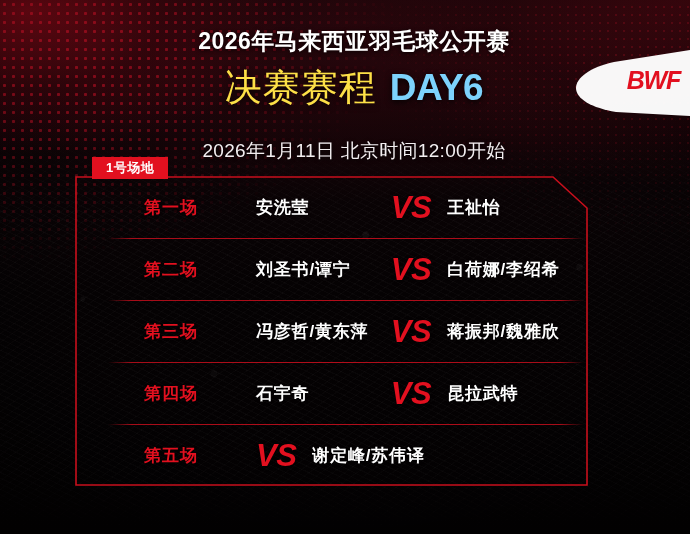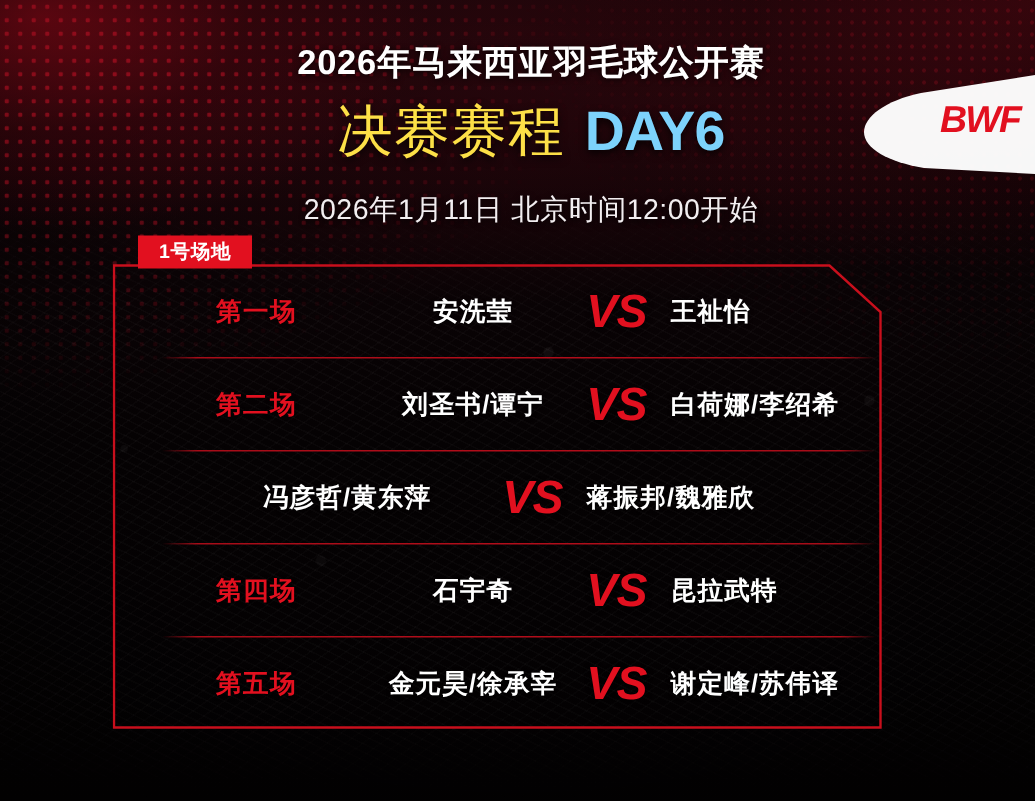--- a/index.html
+++ b/index.html
@@ -84,21 +84,21 @@
     padding-left:18px;
   }
   #title-line2{
     margin-top:6px; padding-left:18px;
     display:flex; align-items:baseline; justify-content:center; gap:13px;
     text-shadow:0 2px 6px rgba(0,0,0,.9);
   }
   #title-main{ font-size:37px; font-weight:normal; color:#fde047; letter-spacing:1px; }
   #title-day{ font-size:37px; font-weight:bold; color:#7dd3fc; letter-spacing:-0.5px; }
   #subtitle{
-    margin-top:14px; padding-left:18px;
+    margin-top:25px; padding-left:18px;
     font-size:19px; color:#f2eef0; letter-spacing:.3px;
     text-shadow:0 1px 4px rgba(0,0,0,.9);
   }
 
   
   #court-badge{
     position:absolute; left:92px; top:157px; z-index:7;
     background:#e2101f; color:#fff;
     font-size:13px; font-weight:bold;
     padding:4px 14px 5px 14px;
@@ -130,21 +130,21 @@
     text-shadow:0 1px 3px rgba(0,0,0,.8);
   }
   .match-pair{
     flex:1 1 auto;
     display:flex; align-items:center; justify-content:center; gap:0;
   }
   .player{
     color:#fff; font-size:17px; font-weight:bold; letter-spacing:.8px;
     white-space:nowrap; text-shadow:0 1px 3px rgba(0,0,0,.85);
   }
-  .player.left{ text-align:center; flex:1 1 0; padding-right:16px; }
+  .player.left{ text-align:left; flex:1 1 0; padding-right:16px; }
   .player.right{ text-align:left; flex:1 1 0; padding-left:16px; }
   .vs{
     flex:0 0 auto;
     color:#e2101f; font-size:31px; font-weight:bold; font-style:italic;
     letter-spacing:-0.5px; line-height:1;
     text-shadow:0 1px 4px rgba(0,0,0,.8);
   }
 </style>
 </head>
 <body>
@@ -194,39 +194,39 @@
     <div class="match-row">
       <div class="match-no">第二场</div>
       <div class="match-pair">
         <span class="player left">刘圣书/谭宁</span>
         <span class="vs">VS</span>
         <span class="player right">白荷娜/李绍希</span>
       </div>
     </div>
 
     <div class="match-row">
+      <div class="match-no">第三场</div>
       <div class="match-pair">
         <span class="player left">冯彦哲/黄东萍</span>
         <span class="vs">VS</span>
         <span class="player right">蒋振邦/魏雅欣</span>
       </div>
     </div>
 
     <div class="match-row">
       <div class="match-no">第四场</div>
       <div class="match-pair">
         <span class="player left">石宇奇</span>
         <span class="vs">VS</span>
         <span class="player right">昆拉武特</span>
       </div>
     </div>
 
     <div class="match-row">
       <div class="match-no">第五场</div>
       <div class="match-pair">
-        <span class="player left">金元昊/徐承宰</span>
         <span class="vs">VS</span>
         <span class="player right">谢定峰/苏伟译</span>
       </div>
     </div>
 
   </div>
 </div>
 
 </body></html>

